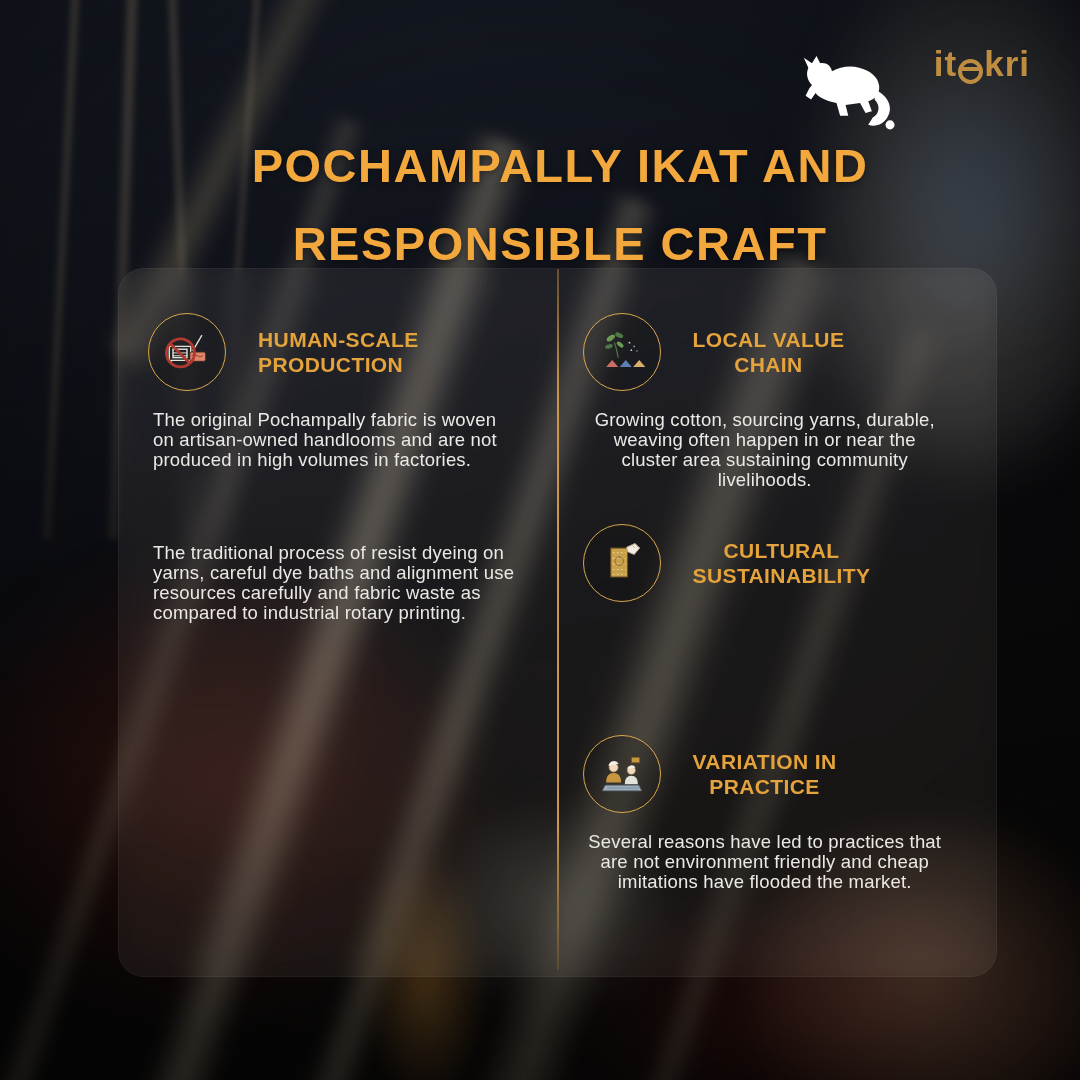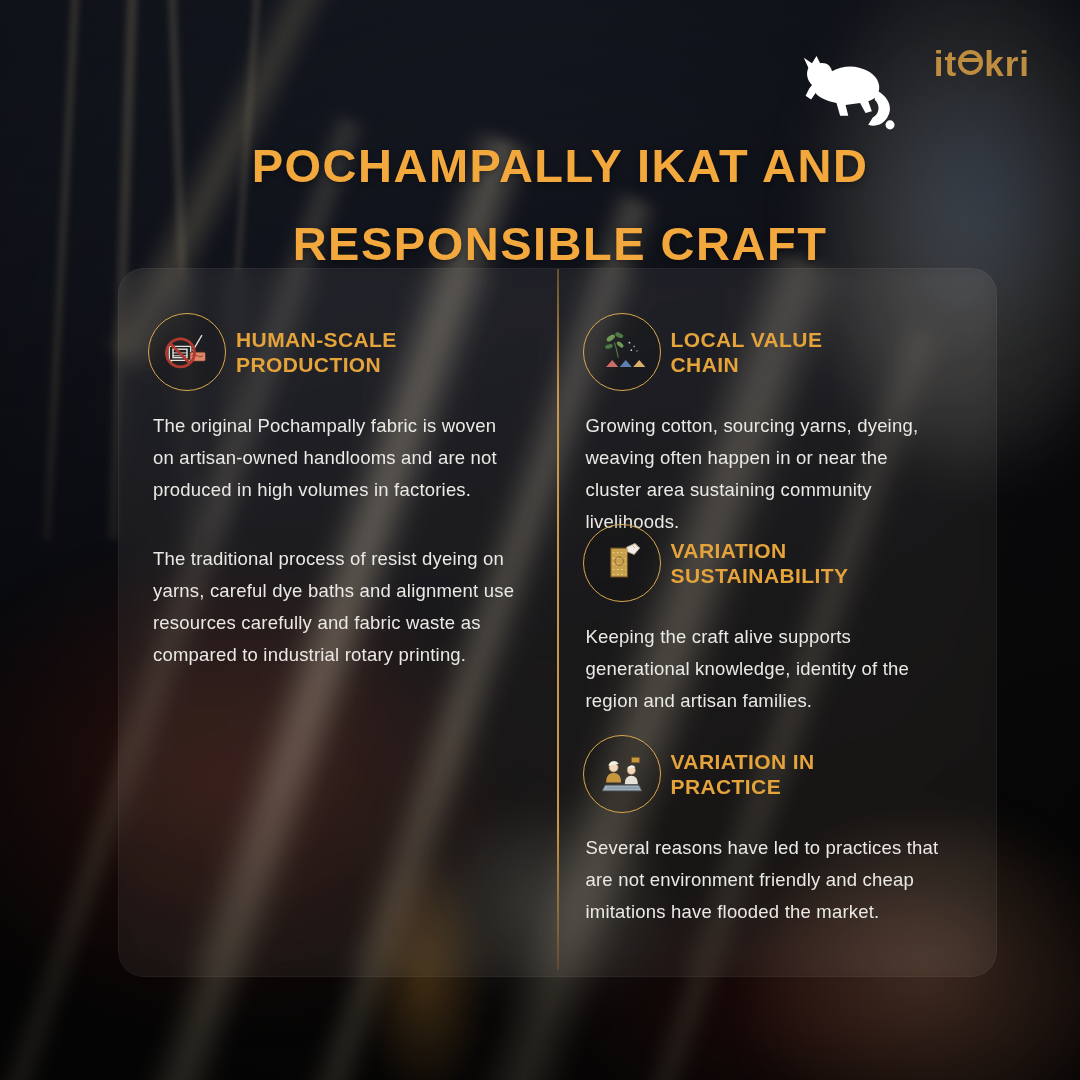--- a/index.html
+++ b/index.html
@@ -38,44 +38,44 @@
   .goldthread{left:360px;bottom:-30px;width:130px;height:260px;filter:blur(9px);
     background:radial-gradient(ellipse,rgba(214,146,60,.5),transparent 70%);}
   .whitecloth{left:420px;bottom:60px;width:260px;height:220px;filter:blur(18px);
     background:radial-gradient(ellipse,rgba(200,195,180,.28),transparent 72%);}
   .vignette{inset:0;background:radial-gradient(circle at 50% 42%,transparent 35%,rgba(0,0,0,.38) 85%),linear-gradient(0deg,rgba(0,0,0,.30),rgba(0,0,0,.12) 30%,rgba(0,0,0,.22) 100%);}
   
   .title{position:absolute;top:96px;left:0;width:100%;text-align:center;
     font-weight:bold;font-size:47px;line-height:78px;letter-spacing:1.5px;
     color:#F2A83C;white-space:pre-line;z-index:3;text-shadow:0 2px 6px rgba(0,0,0,.35);padding-left:20px;}
   .logo{position:absolute;top:44px;right:50px;z-index:4;color:#BE8D40;font-weight:bold;
-    font-size:35px;letter-spacing:1px;display:flex;align-items:flex-start;}
+    font-size:35px;letter-spacing:1px;display:flex;align-items:flex-end;}
   .logo .basket-o{display:inline-block;width:17px;height:17px;border:4.5px solid #BE8D40;border-radius:50%;
     position:relative;margin:6px 1px 0 1px;}
   .logo .basket-o::before{content:"";position:absolute;left:-2px;right:-2px;top:4px;height:3.5px;background:#BE8D40;}
   .cat{position:absolute;left:792px;top:52px;z-index:5;}
   
   .panel{position:absolute;left:118px;top:268px;width:877px;height:707px;border-radius:26px;
     background:rgba(148,142,130,.10);
     -webkit-backdrop-filter:blur(10px) brightness(1.22) saturate(.9);
     backdrop-filter:blur(10px) brightness(1.22) saturate(.9);
     border:1px solid rgba(255,255,255,.045);z-index:2;}
   .divider{position:absolute;left:50%;top:0;bottom:6px;width:2px;transform:translateX(-1px);
     background:linear-gradient(180deg,rgba(150,108,50,.6) 0%,#C9964A 18%,#C9964A 80%,rgba(120,86,40,.5) 100%);}
   .grid{position:absolute;inset:0;display:grid;grid-template-columns:1fr 1fr;grid-template-rows:211px 211px 1fr;}
   .cell{padding:44px 40px 0 34px;}
-  .cell.right{padding-left:28px;padding-right:52px;}
-  .card-head{display:flex;align-items:center;gap:10px;}
+  .cell.right{padding-left:28px;padding-right:52px;text-align:center;}
+  .card-head{display:flex;align-items:center;gap:32px;}
   .cell .icon-circle{margin-left:-5px;}
   .cell.right .icon-circle{margin-left:-3px;}
   .icon-circle{width:76px;height:76px;flex:0 0 76px;border:1.6px solid #D9A84C;border-radius:50%;
     display:flex;align-items:center;justify-content:center;background:rgba(10,10,10,.18);}
   .card-title{margin:0;font-size:21px;line-height:25px;font-weight:bold;letter-spacing:.4px;
     color:#E5A33B;white-space:pre-line;}
-  .card-body{margin:19px 0 0 0;font-size:18.5px;line-height:32px;color:#EBE9E5;letter-spacing:.2px;}
+  .card-body{margin:19px 0 0 0;font-size:18.5px;line-height:20px;color:#EBE9E5;letter-spacing:.2px;}
 </style>
 </head>
 <body>
 
 <div class="stage">
 
   <div class="bg">
     <div class="rope r1"></div>
     <div class="rope r2"></div>
     <div class="rope r3"></div>
@@ -166,42 +166,41 @@
               <circle cx="40" cy="28" r="0.9" fill="#C9D2D8"></circle>
               <circle cx="46" cy="29" r="0.8" fill="#8FA0B0"></circle>
               <path d="M13 46 l6.5 -7.5 6.5 7.5 z" fill="#CC6E63"></path>
               <path d="M27.5 46 l6.5 -7.5 6.5 7.5 z" fill="#5D7FB0"></path>
               <path d="M42 46 l6.5 -7.5 6.5 7.5 z" fill="#D8B06A"></path>
             </svg>
           </span>
           <h3 class="card-title">LOCAL VALUE
 CHAIN</h3>
         </div>
-        <p class="card-body">Growing cotton, sourcing yarns, dyeing, weaving often happen in or near the cluster area sustaining community livelihoods.</p>
+        <p class="card-body">Growing cotton, sourcing yarns, durable, weaving often happen in or near the cluster area sustaining community livelihoods.</p>
       </div>
 
       <div class="cell">
         <p class="card-body">The traditional process of resist dyeing on yarns, careful dye baths and alignment use resources carefully and fabric waste as compared to industrial rotary printing.</p>
       </div>
 
       <div class="cell right">
         <div class="card-head">
           <span class="icon-circle">
             <svg width="56" height="56" viewBox="0 0 60 60">
               <rect x="18" y="14" width="18" height="31" fill="#C9A14A" stroke="#6A4C22" stroke-width="1.1"></rect>
               <path d="M20 19 h14 M20 25 h14 M20 31 h14 M20 37 h14 M20 42 h14" stroke="#E8D39B" stroke-width="1.2" stroke-dasharray="2 2.4"></path>
               <circle cx="27" cy="28" r="4.5" fill="none" stroke="#8A6430" stroke-width="1"></circle>
               <path d="M35 13 l9 -4 5 5 -6 7 -7 -3 z" fill="#F2ECE2" stroke="#B8A890" stroke-width=".9"></path>
               <path d="M41 11 l3 3 M44 9.5 l3.5 3.5" stroke="#B8A890" stroke-width=".9"></path>
             </svg>
           </span>
-          <h3 class="card-title">VARIATION
+          <h3 class="card-title">CULTURAL
 SUSTAINABILITY</h3>
         </div>
-        <p class="card-body">Keeping the craft alive supports generational knowledge, identity of the region and artisan families.</p>
       </div>
 
       <div class="cell">
       </div>
 
       <div class="cell right">
         <div class="card-head">
           <span class="icon-circle">
             <svg width="56" height="56" viewBox="0 0 60 60">
               <rect x="40" y="12" width="9" height="6" fill="#C8963F" stroke="#6A4C22" stroke-width=".8"></rect>

